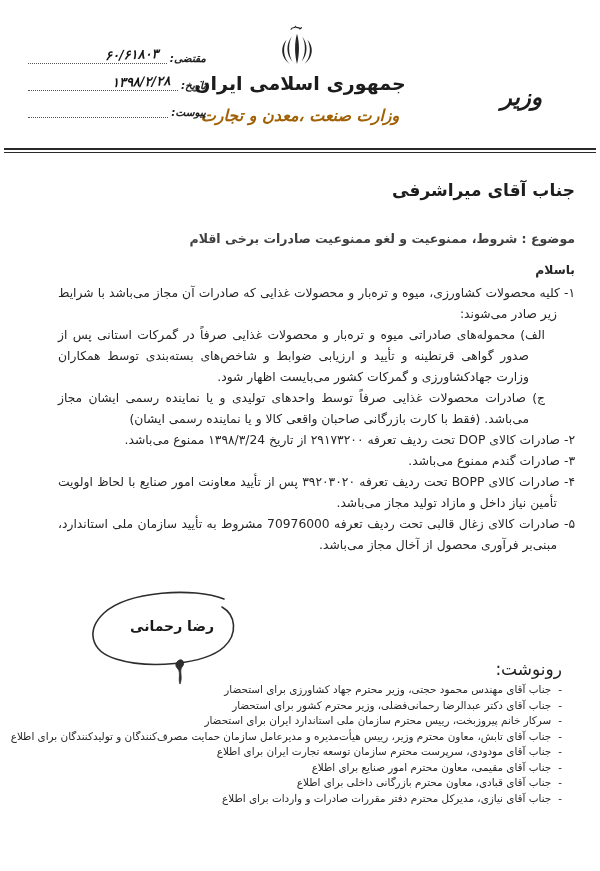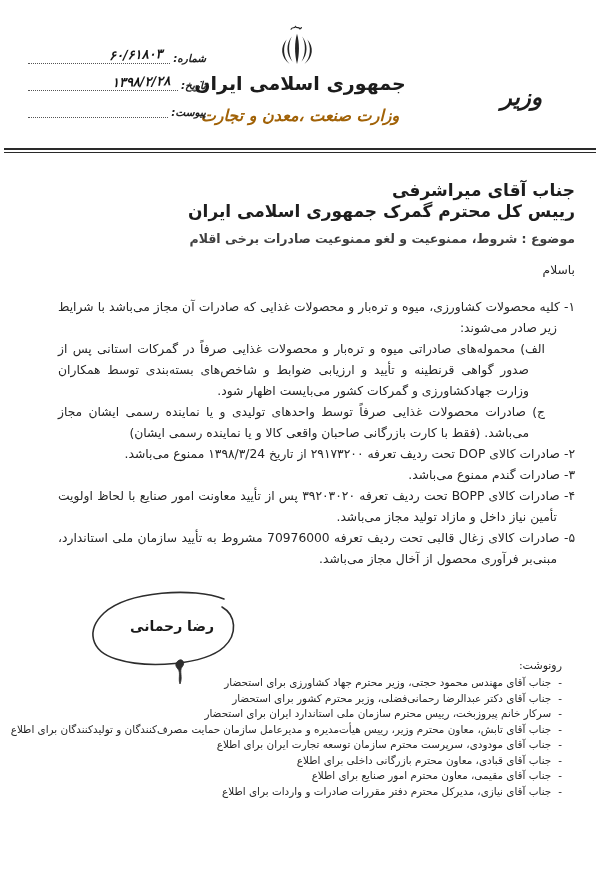--- a/index.html
+++ b/index.html
@@ -56,34 +56,34 @@
   .recipient div{font-size:17px;font-weight:bold;line-height:21px;color:#1e1e1e;}
   .subject{
     position:absolute;top:231px;right:25px;left:60px;text-align:right;
     font-size:12.5px;font-weight:bold;color:#404040;
   }
   
   .letter-body{
     position:absolute;top:260px;right:25px;left:58px;
     font-size:12.3px;line-height:21px;text-align:justify;color:#262626;
   }
-  .salutation{font-weight:normal;margin-bottom:16px;}
+  .salutation{font-weight:bold;margin-bottom:2px;}
   .intro{margin:0 0 0 0;text-indent:18px;}
   .item{padding-right:18px;text-indent:-18px;}
   .sub-item{padding-right:46px;text-indent:-16px;}
   
   .signature{position:absolute;top:585px;left:82px;width:180px;height:105px;}
   .signature svg{position:absolute;top:0;left:0;}
   .sig-name{
     position:absolute;top:33px;left:0;width:180px;text-align:center;
     font-size:14px;font-weight:bold;color:#1a1a1a;
   }
   
   .cc{position:absolute;top:659px;right:38px;left:20px;text-align:right;}
-  .cc-label{font-size:11px;color:#222;margin-bottom:3px;margin-left:24px;}
+  .cc-label{font-size:17px;color:#222;margin-bottom:3px;margin-left:24px;}
   .cc-row{font-size:10.4px;line-height:15.5px;color:#262626;white-space:nowrap;direction:rtl;}
   .cc-dash{display:inline-block;margin-left:7px;}
 </style>
 </head>
 <body>
 
 <div class="page">
 
   <div class="minister">وزیر</div>
 
@@ -102,21 +102,21 @@
         <path d="M44 21 C53 31 52 45 40 54 C49 45 49 31 44 21 Z" stroke="none"></path>
       </g>
     </svg>
   </div>
 
   <div class="republic">جمهوری اسلامی ایران</div>
   <div class="ministry">وزارت صنعت ،معدن و تجارت</div>
 
   <div class="meta-fields">
     <div class="field-row">
-      <span class="field-label">شماره:</span>
+      <span class="field-label">مقتضی:</span>
       <span class="field-dots">
         <span class="field-value">۶۰/۶۱۸۰۳</span>
       </span>
     </div>
     <div class="field-row">
       <span class="field-label">تاریخ:</span>
       <span class="field-dots">
         <span class="field-value">۱۳۹۸/۲/۲۸</span>
       </span>
     </div>
@@ -125,21 +125,20 @@
       <span class="field-dots">
         <span class="field-value"></span>
       </span>
     </div>
   </div>
 
   <div class="header-rule"></div>
 
   <div class="recipient">
     <div>جناب آقای میراشرفی</div>
-    <div>رییس کل محترم گمرک جمهوری اسلامی ایران</div>
   </div>
 
   <div class="subject">موضوع : شروط، ممنوعیت و لغو ممنوعیت صادرات برخی اقلام</div>
 
   <div class="letter-body">
     <div class="salutation">باسلام</div>
 
     <div class="item">
       <span>۱-</span>
       <span>کلیه محصولات کشاورزی، میوه و تره‌بار و محصولات غذایی که صادرات آن مجاز می‌باشد با شرایط زیر صادر می‌شوند:</span>
@@ -182,18 +181,18 @@
     <div class="sig-name">رضا رحمانی</div>
   </div>
 
   <div class="cc">
     <div class="cc-label">رونوشت:</div>
     <div class="cc-row"><span class="cc-dash">-</span><span>جناب آقای مهندس محمود حجتی، وزیر محترم جهاد کشاورزی برای استحضار</span></div>
     <div class="cc-row"><span class="cc-dash">-</span><span>جناب آقای دکتر عبدالرضا رحمانی‌فضلی، وزیر محترم کشور برای استحضار</span></div>
     <div class="cc-row"><span class="cc-dash">-</span><span>سرکار خانم پیروزبخت، رییس محترم سازمان ملی استاندارد ایران برای استحضار</span></div>
     <div class="cc-row"><span class="cc-dash">-</span><span>جناب آقای تابش، معاون محترم وزیر، رییس هیأت‌مدیره و مدیرعامل سازمان حمایت مصرف‌کنندگان و تولیدکنندگان برای اطلاع</span></div>
     <div class="cc-row"><span class="cc-dash">-</span><span>جناب آقای مودودی، سرپرست محترم سازمان توسعه تجارت ایران برای اطلاع</span></div>
+    <div class="cc-row"><span class="cc-dash">-</span><span>جناب آقای مقیمی، معاون محترم امور صنایع برای اطلاع</span></div>
     <div class="cc-row"><span class="cc-dash">-</span><span>جناب آقای قبادی، معاون محترم بازرگانی داخلی برای اطلاع</span></div>
-    <div class="cc-row"><span class="cc-dash">-</span><span>جناب آقای مقیمی، معاون محترم امور صنایع برای اطلاع</span></div>
     <div class="cc-row"><span class="cc-dash">-</span><span>جناب آقای نیازی، مدیرکل محترم دفتر مقررات صادرات و واردات برای اطلاع</span></div>
   </div>
 
 </div>
 
 </body></html>

